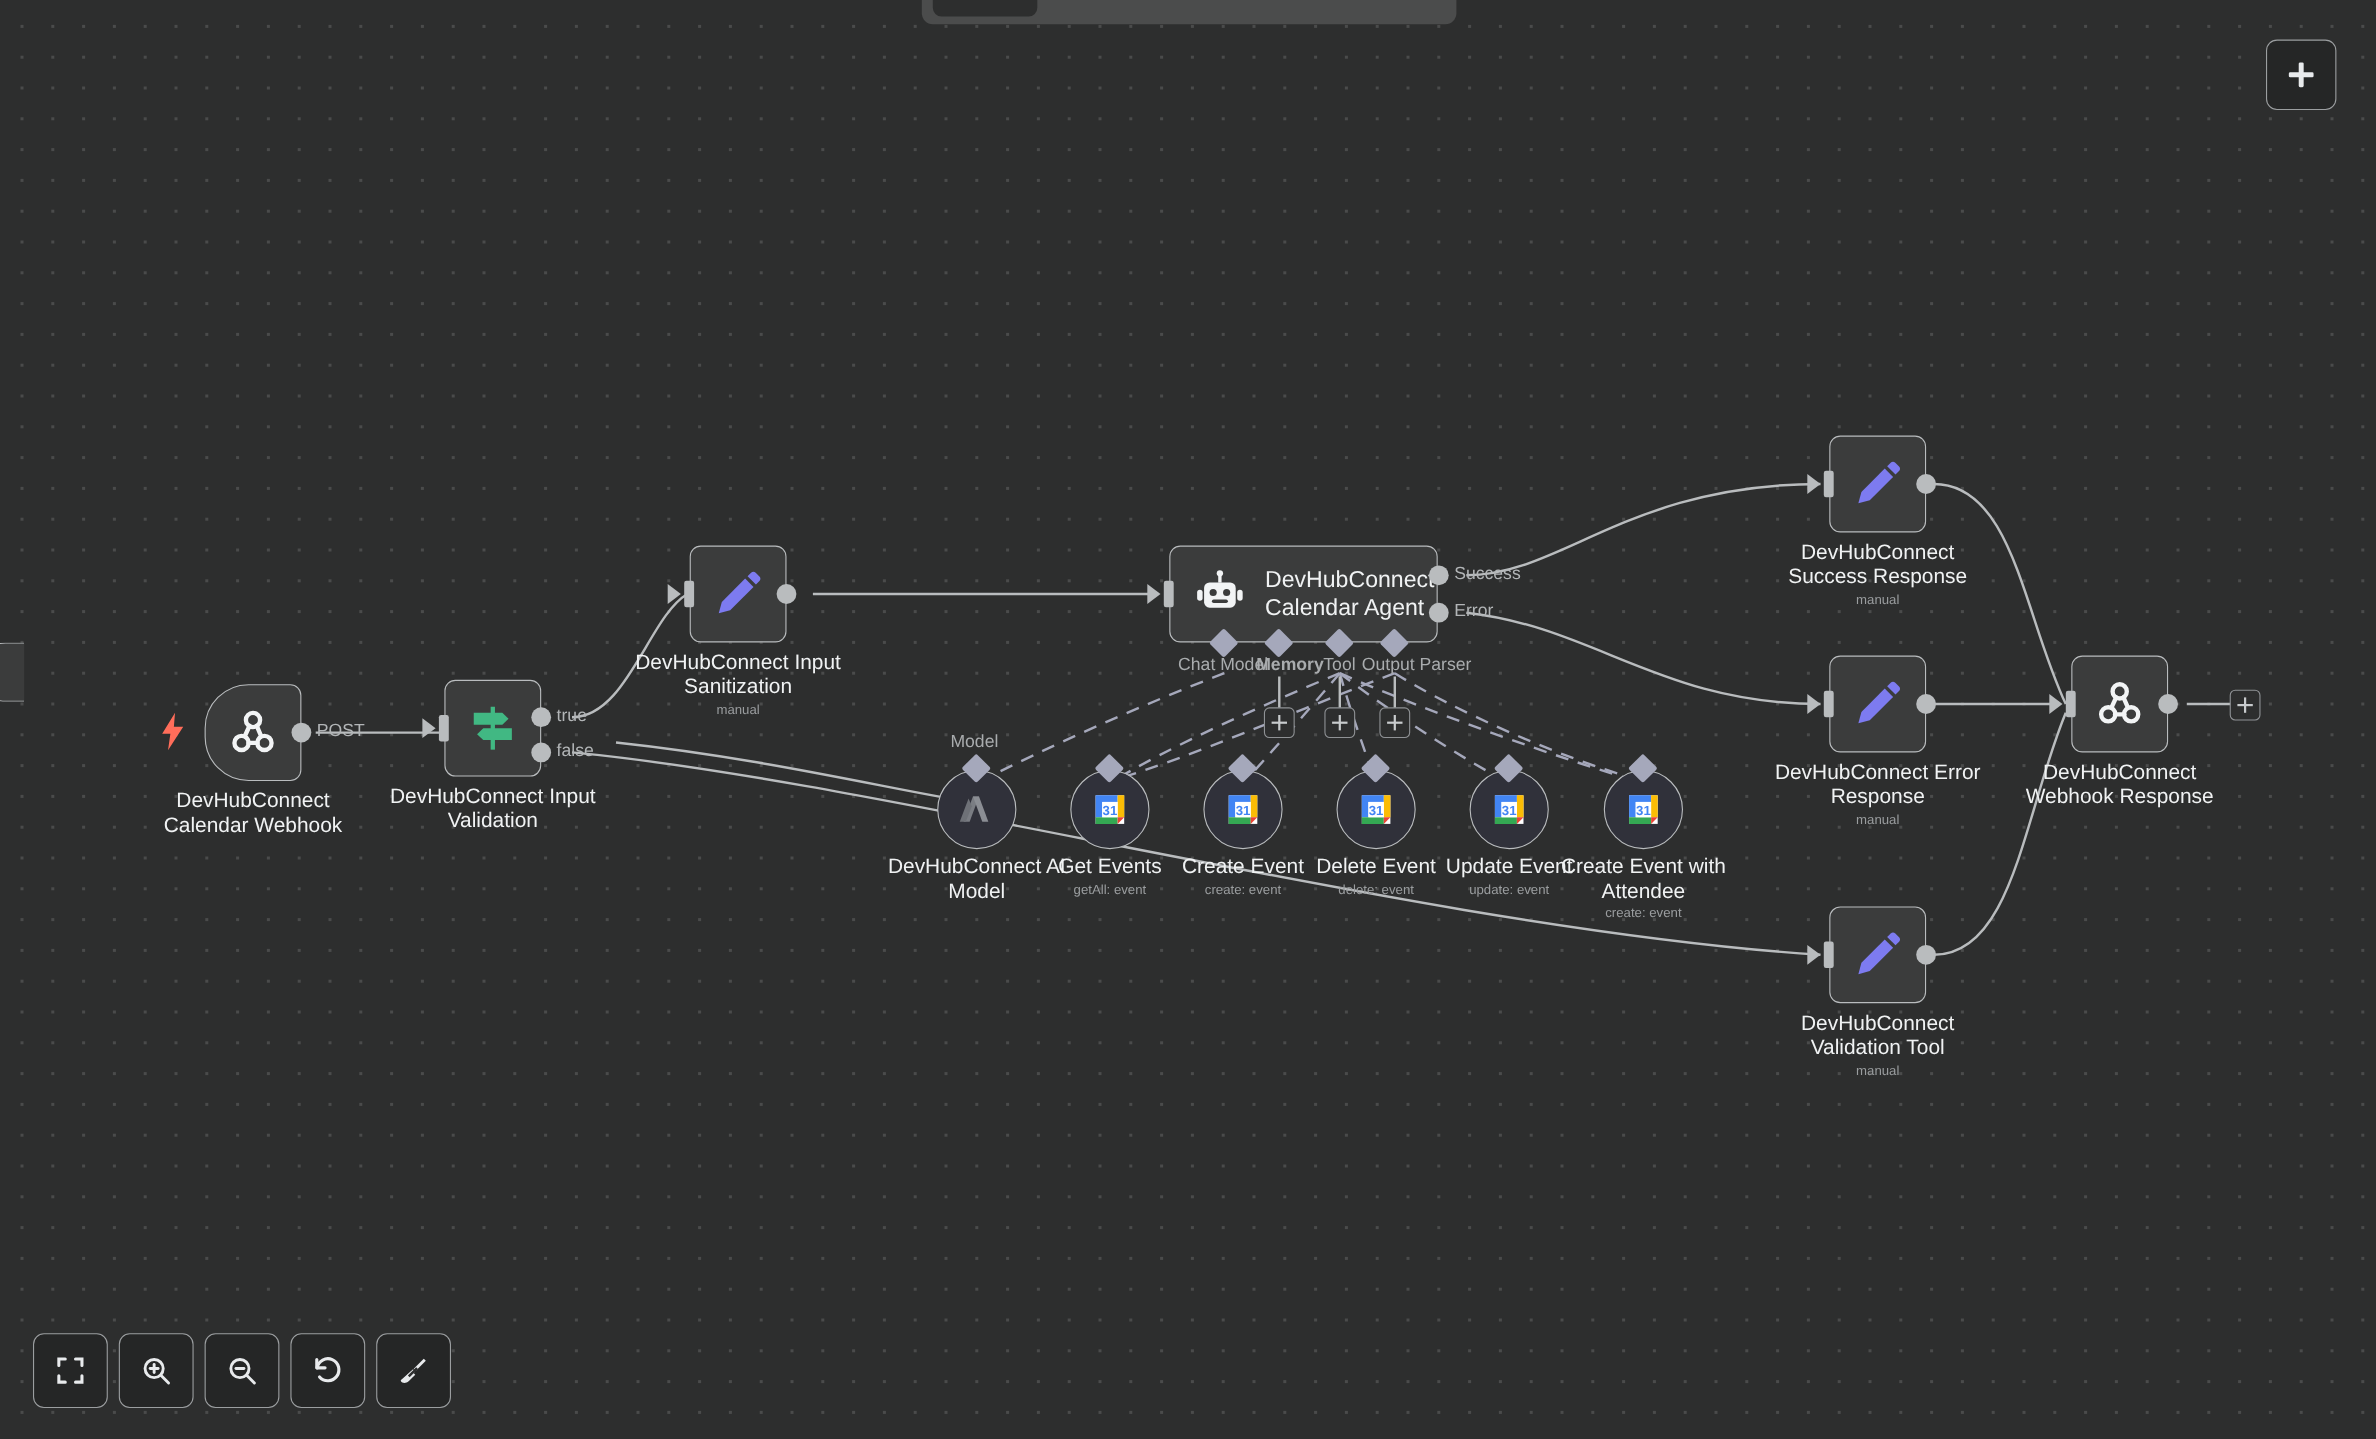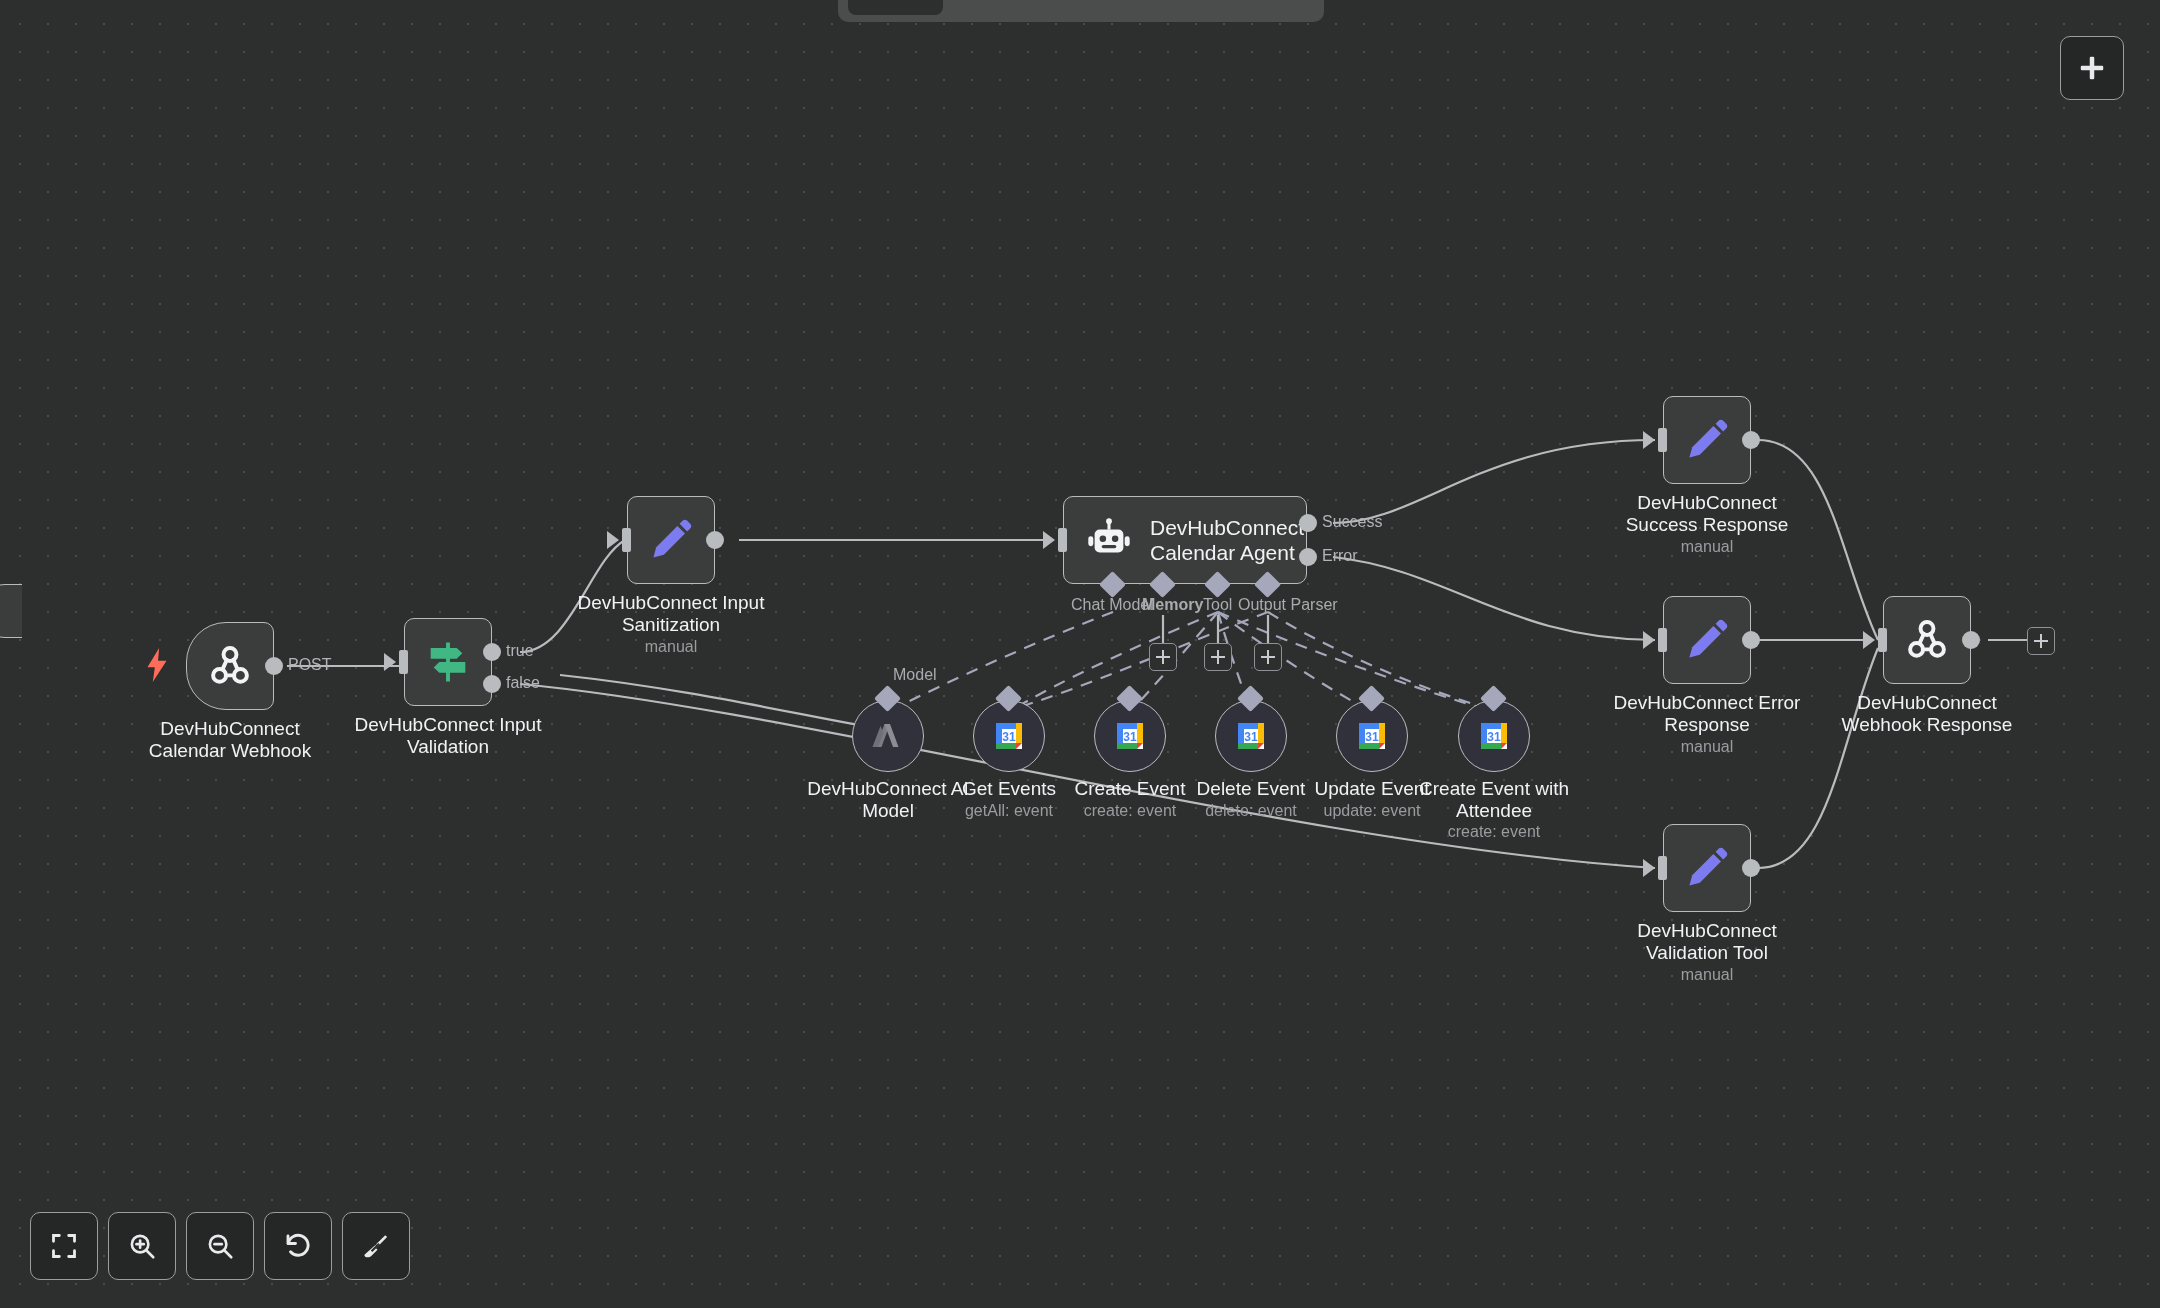--- a/index.html
+++ b/index.html
@@ -96,21 +96,21 @@
     white-space: normal;
   }
   .nbox.circle + .ntitle { top: 78px; }
   .nsub {
     position: absolute;
     left: 50%;
     transform: translateX(-50%);
     width: 210px;
     text-align: center;
     color: #9a9d9f;
-    font-size: 16px;
+    font-size: 12px;
     white-space: nowrap;
   }
   .agent-label {
     color: #f0f2f3;
     font-size: 21px;
     line-height: 25px;
   }
 
   
   .dot {
@@ -367,21 +367,21 @@
       <span>
         <svg width="36" height="34" viewBox="0 0 36 34">
           <path d="M6 28 L14.5 5 L20 5 L11.5 28 Z" fill="#7a7d83"></path>
           <path d="M2.5 28 L10.5 7 L13.5 14 L8 28 Z" fill="#6e7177"></path>
           <path d="M20 5 L28.5 28 L23 28 L14.5 5 Z" fill="#8b8e94"></path>
         </svg>
       </span>
     </div>
     <div class="ntitle">DevHubConnect AI Model</div>
     <div class="diamond" style="left:26px; top:-11px;"></div>
-    <div class="subport-label" style="left:12px; top:-34px;margin-left:29px;">Model</div>
+    <div class="subport-label" style="left:12px; top:-34px;">Model</div>
   </div>
 
   <div class="node" style="left:973px; top:700px;">
     <div class="nbox circle">
       <span class="gcal">
         <svg width="40" height="40" viewBox="0 0 40 40">
           <rect x="7" y="7" width="26" height="26" fill="#ffffff"></rect>
           <path d="M7 7 H27 V13 H13 V27 H7 Z" fill="#4285f4"></path>
           <path d="M27 7 H33 V27 H27 Z" fill="#fbbc05"></path>
           <path d="M7 27 H27 V33 H7 Z" fill="#34a853"></path>

